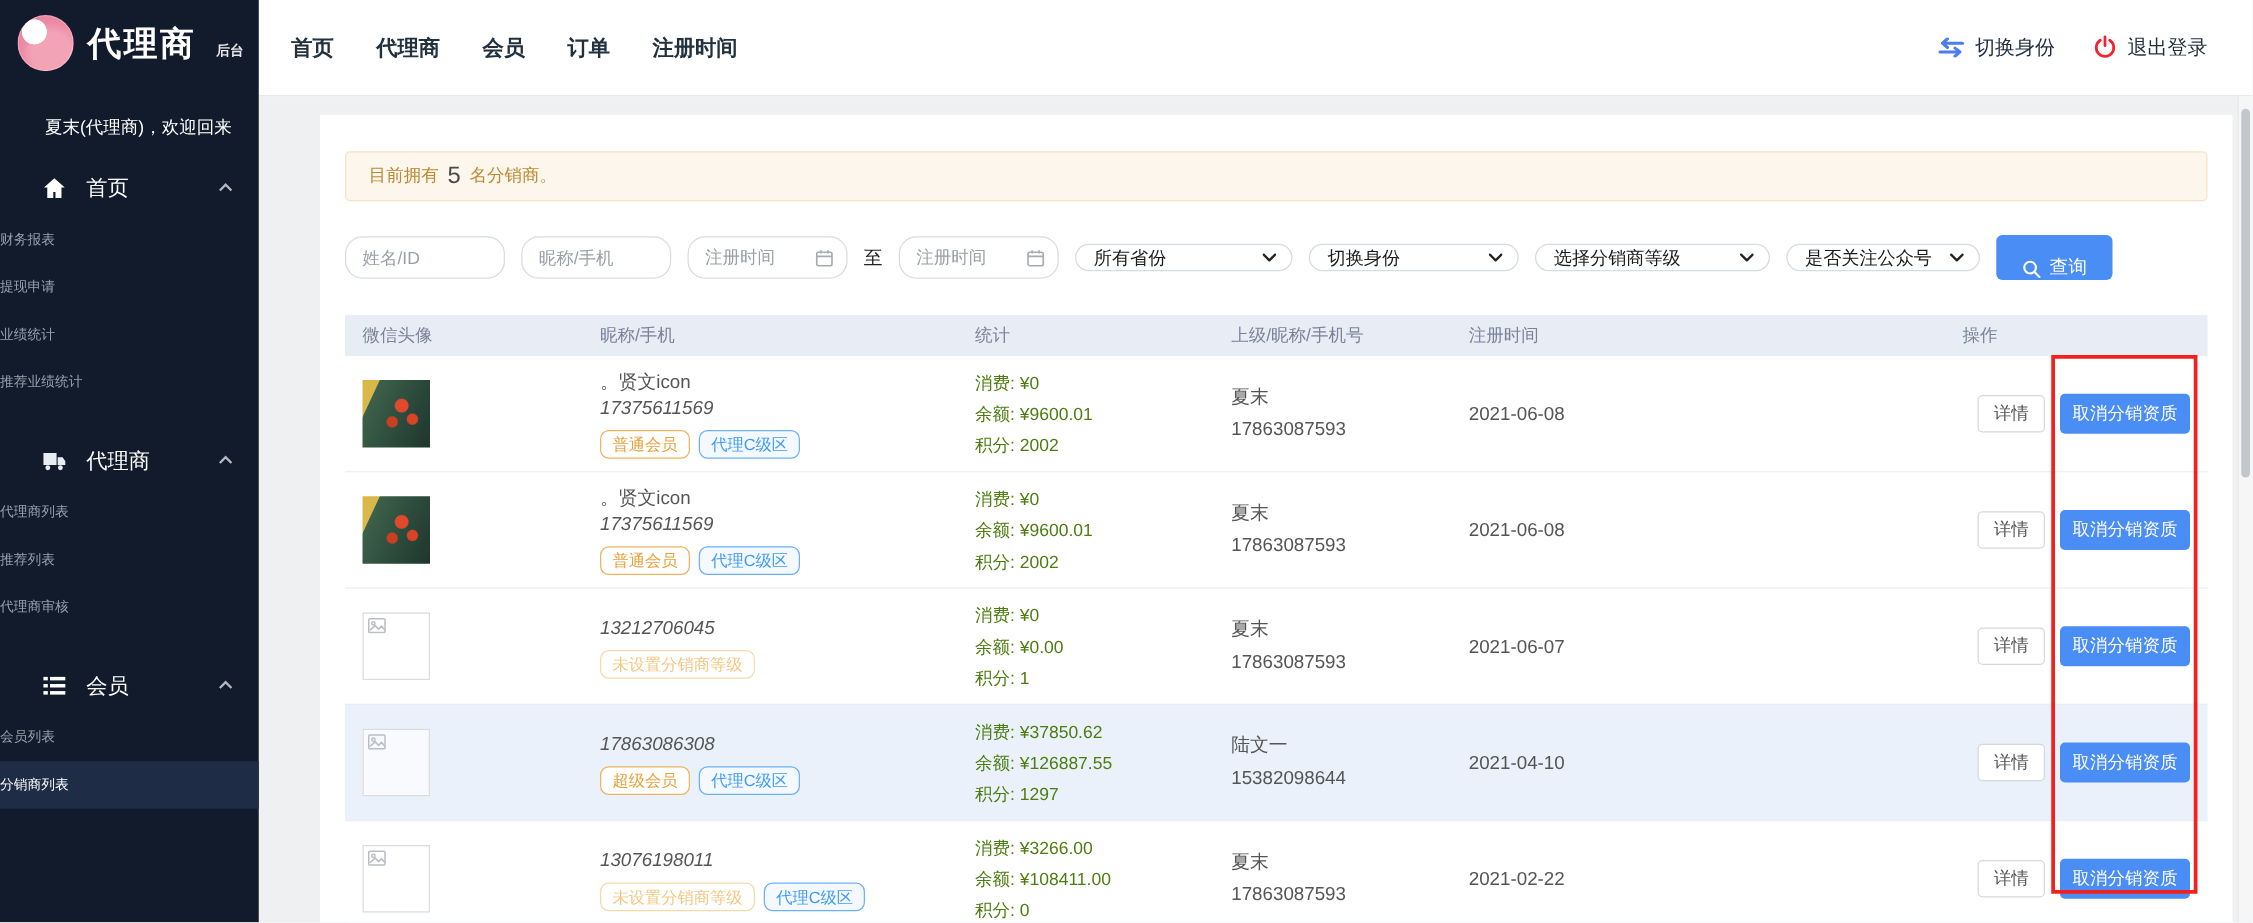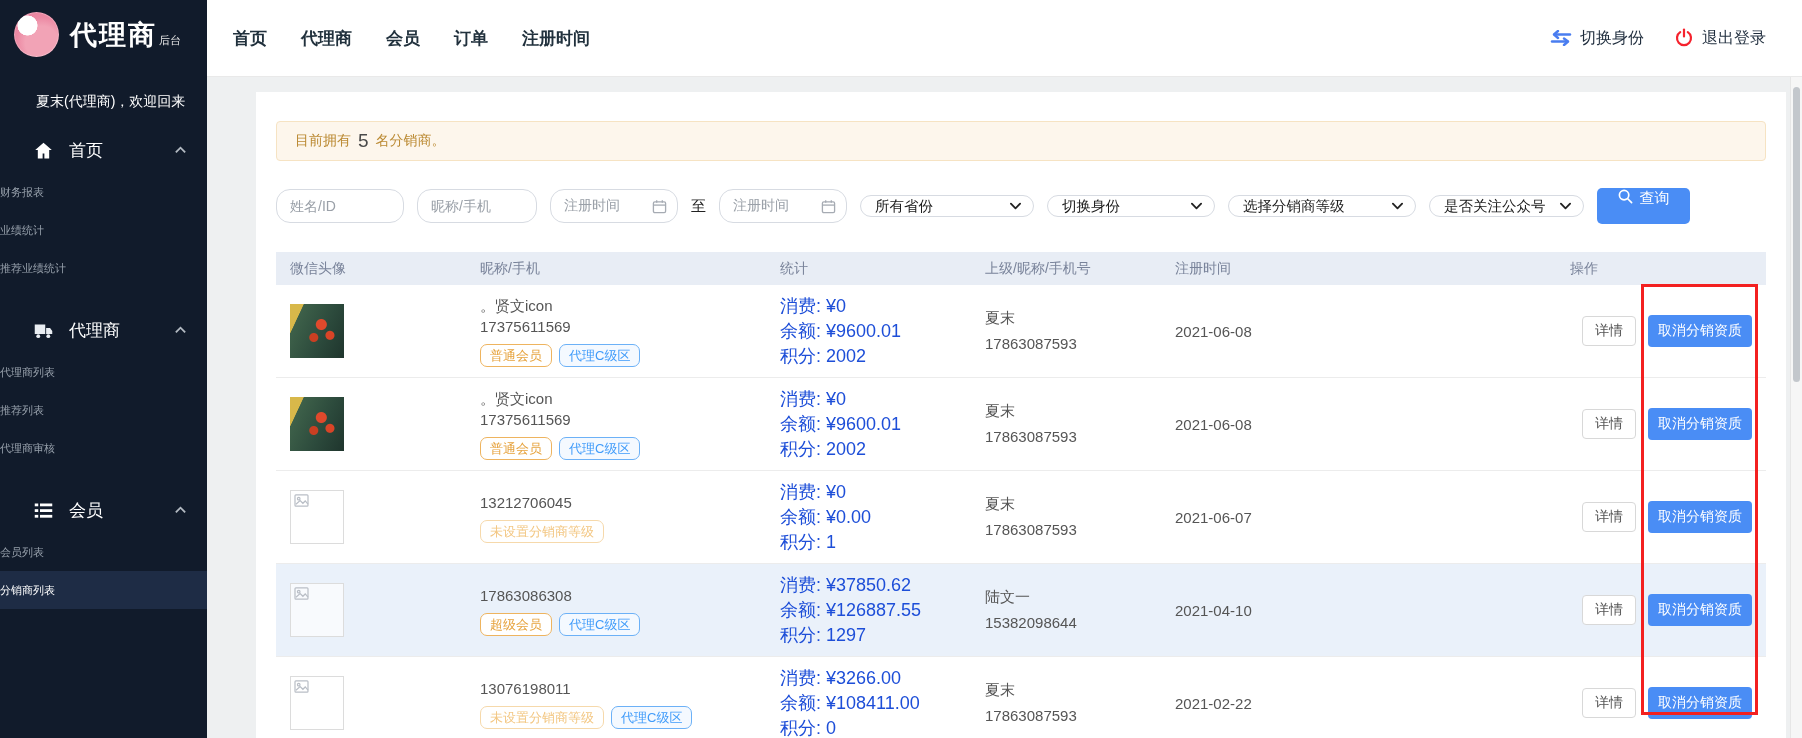--- a/index.html
+++ b/index.html
@@ -9,21 +9,21 @@
   
   .sidebar{position:absolute;left:0;top:0;width:207px;height:738px;background:#111b2b;color:#fff;z-index:3;}
   .logo-row{display:flex;align-items:center;gap:11px;padding:12px 12px 10px 14px;}
   .logo-avatar{width:45px;height:45px;border-radius:50%;flex:0 0 45px;
      background:
        radial-gradient(circle at 30% 30%,#ffffff 0 22%,rgba(255,255,255,0) 23%),
        radial-gradient(circle at 62% 68%,#f2a3b6 0 40%,#ec8aa4 60%,#e57b98 100%);
      box-shadow:inset 0 0 0 1px rgba(255,255,255,.25);}
   .logo-text{white-space:nowrap;}
   .logo-title{font-size:27px;font-weight:bold;letter-spacing:2px;}
-  .logo-suffix{font-size:11px;font-weight:normal;color:#e8e8e8;margin-left:2px;}
+  .logo-suffix{font-size:11px;font-weight:bold;color:#e8e8e8;margin-left:16px;}
   .welcome{padding:26px 0 0 36px;font-size:14px;color:#ffffff;}
   .menu{margin-top:16px;}
   .side-sec{display:flex;align-items:center;height:46px;padding:0 20px 0 33px;font-size:17px;color:#ffffff;cursor:pointer;}
   .side-sec .sec-icon{width:21px;height:21px;margin-right:15px;flex:0 0 21px;}
   .side-sec .chev{margin-left:auto;width:13px;height:13px;opacity:.85;}
   .side-sub{height:38px;line-height:38px;font-size:11px;color:#97a0ab;cursor:pointer;}
   .side-sub.active{background:#1e2c45;color:#ffffff;}
   .menu-group{margin-bottom:20px;}
 
   
@@ -40,43 +40,43 @@
   .alert .count{font-size:19px;color:#4a4a4a;margin:0 7px;font-weight:500;}
 
   .filters{margin-top:27px;display:flex;align-items:center;gap:13px;}
   .f-input{height:34px;box-sizing:border-box;border:1px solid #d7dbe2;border-radius:14px;padding:0 13px;font-size:14px;color:#0f172a;background:#fff;outline:none;font-family:inherit;}
   .f-input::placeholder{color:#9aa0a8;}
   .date-box{height:34px;box-sizing:border-box;border:1px solid #d7dbe2;border-radius:14px;padding:0 10px 0 13px;display:flex;align-items:center;justify-content:space-between;background:#fff;cursor:pointer;}
   .date-box .ph{font-size:14px;color:#9aa0a8;}
   .to-label{font-size:15px;color:#222;}
   .select-box{height:22px;box-sizing:border-box;border:1px solid #d7dbe2;border-radius:14px;padding:0 12px 0 14px;display:flex;align-items:center;justify-content:space-between;background:#fff;cursor:pointer;}
   .select-box .sel-text{font-size:14.5px;color:#1b1b1b;}
-  .search-btn{height:36px;width:93px;background:#4a8df5;color:#fff;border:none;border-radius:5px;display:flex;align-items:flex-start;justify-content:center;gap:7px;font-size:15px;cursor:pointer;font-family:inherit;}
+  .search-btn{height:36px;width:93px;background:#4a8df5;color:#fff;border:none;border-radius:5px;display:flex;align-items:flex-end;justify-content:center;gap:7px;font-size:15px;cursor:pointer;font-family:inherit;}
 
   
   .table{margin-top:28px;}
   .thead{display:grid;grid-template-columns:190px 300px 205px 190px 395px 1fr;background:#e8edf5;height:33px;align-items:center;color:#79839a;font-size:14px;padding:0 14px;}
   .trow{display:grid;grid-template-columns:190px 300px 205px 190px 395px 1fr;align-items:center;padding:0 14px;border-bottom:1px solid #ececec;height:92px;font-size:15px;color:#555;background:#fff;}
   .trow.highlight{background:#eaf1fa;}
   .avatar-photo{width:54px;height:54px;
      background:
        radial-gradient(circle at 58% 38%,#e0492c 0 5px,rgba(0,0,0,0) 6px),
        radial-gradient(circle at 74% 58%,#d94427 0 4px,rgba(0,0,0,0) 5px),
        radial-gradient(circle at 44% 62%,#c93f22 0 4px,rgba(0,0,0,0) 5px),
        linear-gradient(115deg,#d8b84a 0%,#d8b84a 17%,#3d6049 18%,#2c4a3c 60%,#1f352d 100%);}
   .avatar-broken{width:54px;height:54px;box-sizing:border-box;border:1px solid #dcdcdc;background:rgba(255,255,255,.65);position:relative;}
   .avatar-broken svg{position:absolute;left:3px;top:3px;}
   .nick-name{line-height:21px;color:#555;}
-  .nick-phone{line-height:21px;color:#555;}
+  .nick-phone{line-height:21px;color:#555;font-style:italic;}
   .badge-line{margin-top:7px;display:flex;gap:7px;}
   .badge{display:inline-block;padding:1px 9px;font-size:13px;border-radius:7px;border:1px solid;line-height:19px;white-space:nowrap;background:#fff;}
   .badge.orange{color:#e6a23c;border-color:#eeb45f;}
   .badge.blue{color:#3f9bfa;border-color:#6cb1f7;background:#f4f9ff;}
   .badge.orange-faded{color:#f3c783;border-color:#f6d9ab;}
-  .stats-line{line-height:25px;font-size:18px;color:#1d4ed8;}
+  .stats-line{line-height:25px;font-size:14px;color:#4d7c0f;}
   .parent-line{line-height:26px;color:#555;}
   .date-cell{color:#555;}
   .action-cell{display:flex;align-items:center;gap:12px;padding-left:12px;}
   .btn-detail{height:30px;padding:0 12px;background:#fff;border:1px solid #d8d8d8;border-radius:4px;color:#555;font-size:14px;cursor:pointer;font-family:inherit;white-space:nowrap;}
   .btn-cancel{height:32px;padding:0 10px;background:#4a8df5;border:none;border-radius:4px;color:#fff;font-size:14px;cursor:pointer;font-family:inherit;white-space:nowrap;}
 
   
   .red-box{position:absolute;left:1641px;top:284px;width:117px;height:431px;border:3px solid #f32020;box-sizing:border-box;z-index:6;pointer-events:none;}
 
   
@@ -102,20 +102,21 @@
         <div class="side-sec">
           <svg class="sec-icon" viewBox="0 0 24 24">
               <path fill="#ffffff" d="M12 3 L2.5 11.5 h3 V21 h5.5 v-5.5 h2 V21 h5.5 v-9.5 h3 Z"></path>
             </svg>
           <span>首页</span>
           <svg class="chev" viewBox="0 0 14 14">
               <path fill="none" stroke="#cfd5dc" stroke-width="2" d="M2 9 L7 4 L12 9"></path>
             </svg>
         </div>
         <div class="side-sub">财务报表</div>
+        <div class="side-sub">提现申请</div>
         <div class="side-sub">业绩统计</div>
         <div class="side-sub">推荐业绩统计</div>
       </div>
 
       <div class="menu-group">
         <div class="side-sec">
           <svg class="sec-icon" viewBox="0 0 24 24">
               <path fill="#e9edf2" d="M2 5 h12 v11 H2 Z M15 9 h4.5 L22 12.5 V16 h-7 Z"></path>
               <circle cx="6" cy="18.5" r="2.2" fill="#e9edf2"></circle>
               <circle cx="17.5" cy="18.5" r="2.2" fill="#e9edf2"></circle>

